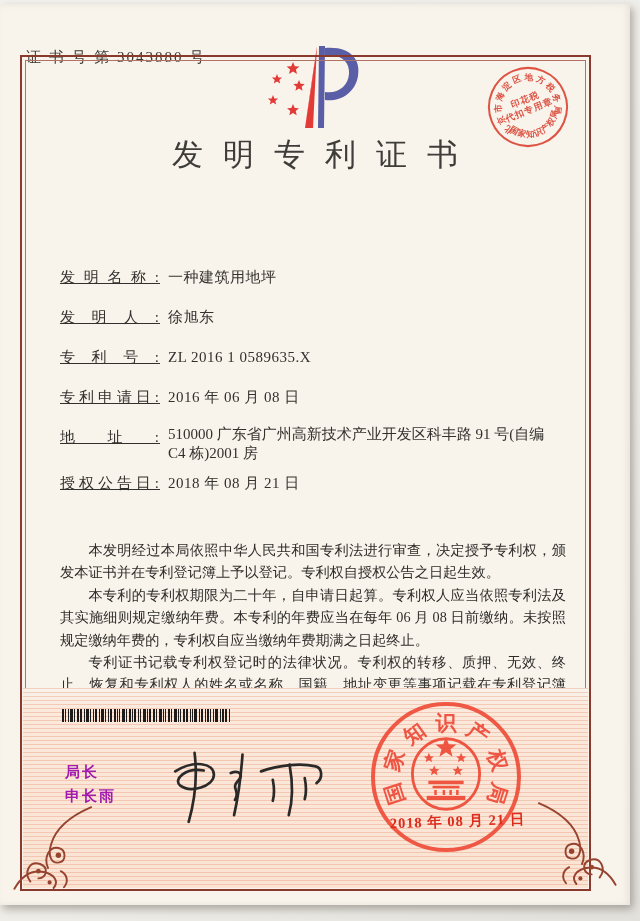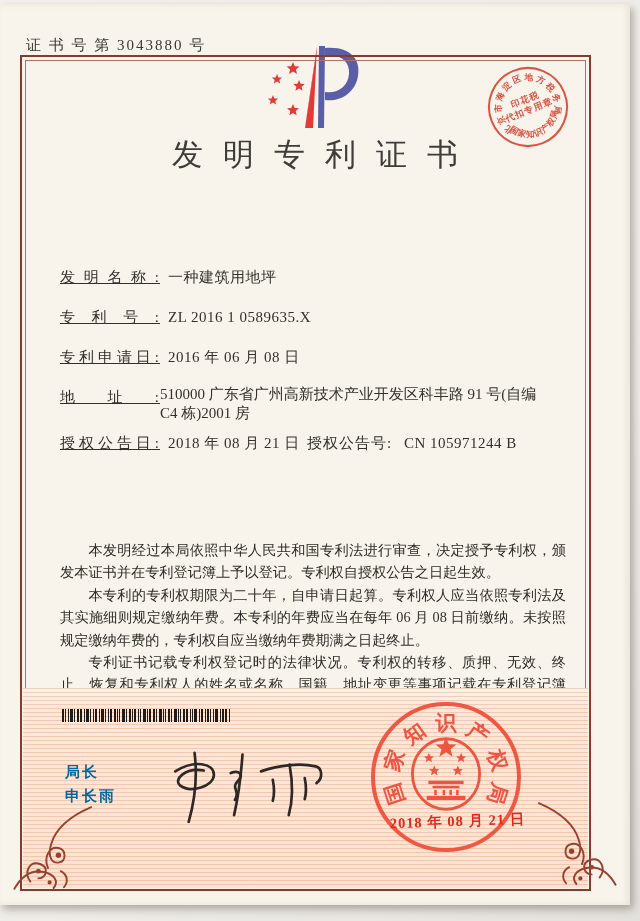--- a/index.html
+++ b/index.html
@@ -17,62 +17,62 @@
   
   .frame{
     position:absolute;left:20px;top:51px;width:567px;height:832px;
     border:2px solid #8a3a2c;
   }
   .frame-inner{
     position:absolute;inset:3px;border:1px solid #b07264;
   }
   
   .cert-no{
-    position:absolute;left:26px;top:32px;
+    position:absolute;left:26px;top:44px;
     font-size:15px;letter-spacing:2px;color:#3a3833;text-align:right;
   }
   .logo{
     position:absolute;left:50%;top:36px;transform:translateX(-50%);
     width:120px;height:94px;
   }
   .title{
     position:absolute;left:0;right:0;top:130px;text-align:center;
     font-size:31px;color:#3f3d3a;letter-spacing:20px;padding-left:20px;
     font-weight:500;
   }
   
   .fields{position:absolute;left:38px;right:26px;top:208px;font-size:15px;color:#33312d;}
   .frow{margin-bottom:16px;line-height:24px;position:relative;white-space:nowrap;}
   .flabel{
     display:inline-block;width:100px;text-align:justify;text-align-last:justify;
     letter-spacing:1px;vertical-align:top;text-decoration:underline;
   }
   .fvalue{margin-left:8px;letter-spacing:.5px;}
-  .addr-val{display:inline-block;vertical-align:top;white-space:normal;width:400px;line-height:19px;}
+  .addr-val{display:inline-block;vertical-align:top;margin-left:8px;white-space:normal;width:400px;line-height:19px;}
   .frow.addr{margin-bottom:8px;}
   .grant2{position:absolute;left:247px;top:0;}
   
   .bodytext{
     position:absolute;left:38px;width:506px;top:482px;
     font-size:14.2px;line-height:22.4px;color:#2e2c29;text-align:justify;
   }
   .bodytext p{margin:0;text-indent:2em;}
   
   .band{
     position:absolute;left:1px;right:1px;bottom:1px;height:200px;
     background:
       repeating-linear-gradient(180deg, rgba(228,140,105,.35) 0 1px, rgba(255,255,255,0) 1px 4px),
       linear-gradient(180deg,#f8f4ec 0,#fbe9dc 22px,#fae3d3 100%);
   }
   
   .barcode{position:absolute;left:40px;top:652px;height:13px;display:flex;align-items:stretch;}
   .barcode i{display:block;background:#1d1c1a;}
   
   .signer{position:absolute;left:43px;top:703px;font-family:"Liberation Sans","DejaVu Sans",sans-serif;
-    font-size:15px;color:#0369a1;font-weight:600;letter-spacing:2px;line-height:24px;}
+    font-size:15px;color:#a21caf;font-weight:600;letter-spacing:2px;line-height:24px;}
   .sig{position:absolute;left:128px;top:682px;width:185px;height:95px;}
   
   .seal{position:absolute;left:349px;top:645px;width:150px;height:150px;color:#ee4634;}
   .seal-ring{
     position:absolute;inset:0;border-radius:50%;border:4px solid #ef4a36;opacity:.9;
   }
   .seal-ring span{font-weight:bold;font-family:"Liberation Serif",serif;}
   .seal-emblem{position:absolute;left:33px;top:30px;width:84px;height:84px;opacity:.92;}
   .seal-date{
     position:absolute;left:14px;top:110px;width:145px;text-align:center;
@@ -125,34 +125,33 @@
   <div class="title">发明专利证书</div>
 
   <div class="frame">
     <div class="frame-inner"></div>
 
     <div class="fields">
       <div class="frow">
         <span class="flabel">发明名称:</span><span class="fvalue">一种建筑用地坪</span>
       </div>
       <div class="frow">
+        <span class="flabel">发明人:</span><span class="fvalue">徐旭东</span>
+      </div>
+      <div class="frow">
         <span class="flabel">专利号:</span><span class="fvalue">ZL 2016 1 0589635.X</span>
       </div>
       <div class="frow">
         <span class="flabel">专利申请日:</span><span class="fvalue">2016 年 06 月 08 日</span>
       </div>
       <div class="frow addr">
         <span class="flabel">地址:</span><span class="addr-val"><span>510000 广东省广州高新技术产业开发区科丰路 91 号(自编</span><br><span>C4 栋)2001 房</span></span>
       </div>
       <div class="frow">
         <span class="flabel">授权公告日:</span><span class="fvalue">2018 年 08 月 21 日</span>
-        <span class="grant2">
-          <span style="letter-spacing:1px;">授权公告号:</span>
-          <span class="fvalue">CN 105971244 B</span>
-        </span>
       </div>
     </div>
 
     <div class="bodytext">
       <p>本发明经过本局依照中华人民共和国专利法进行审查，决定授予专利权，颁发本证书并在专利登记簿上予以登记。专利权自授权公告之日起生效。</p>
       <p>本专利的专利权期限为二十年，自申请日起算。专利权人应当依照专利法及其实施细则规定缴纳年费。本专利的年费应当在每年 06 月 08 日前缴纳。未按照规定缴纳年费的，专利权自应当缴纳年费期满之日起终止。</p>
       <p>专利证书记载专利权登记时的法律状况。专利权的转移、质押、无效、终止、恢复和专利权人的姓名或名称、国籍、地址变更等事项记载在专利登记簿上。</p>
     </div>
 
     <div class="band"></div>

